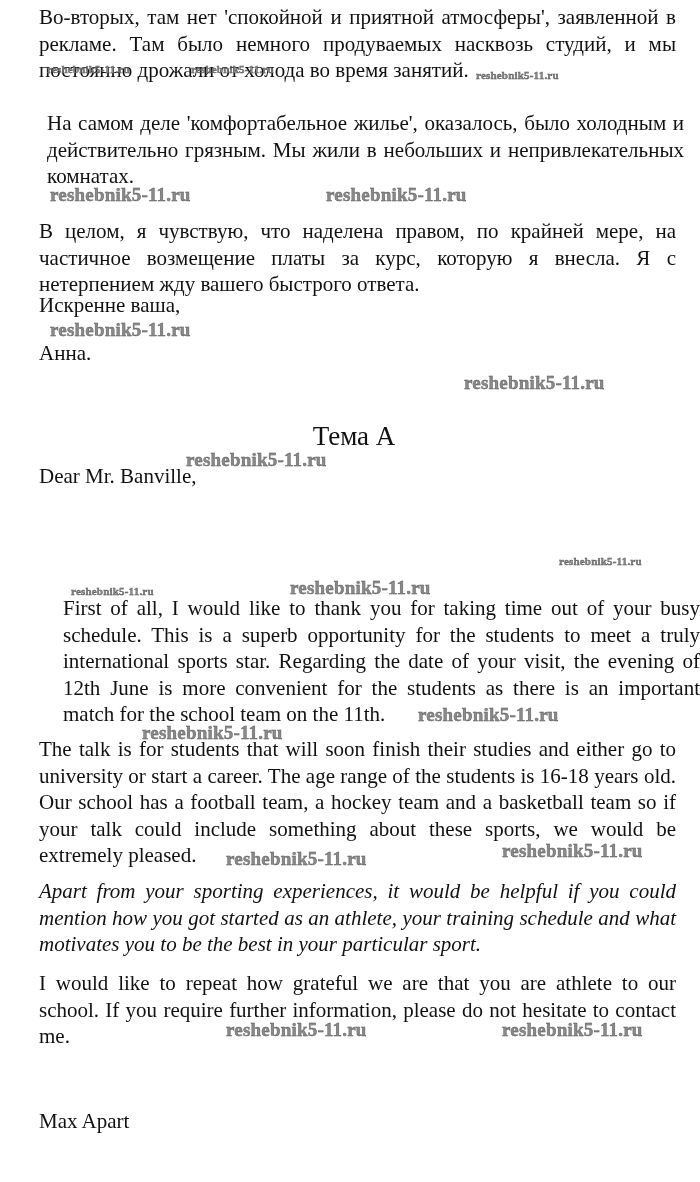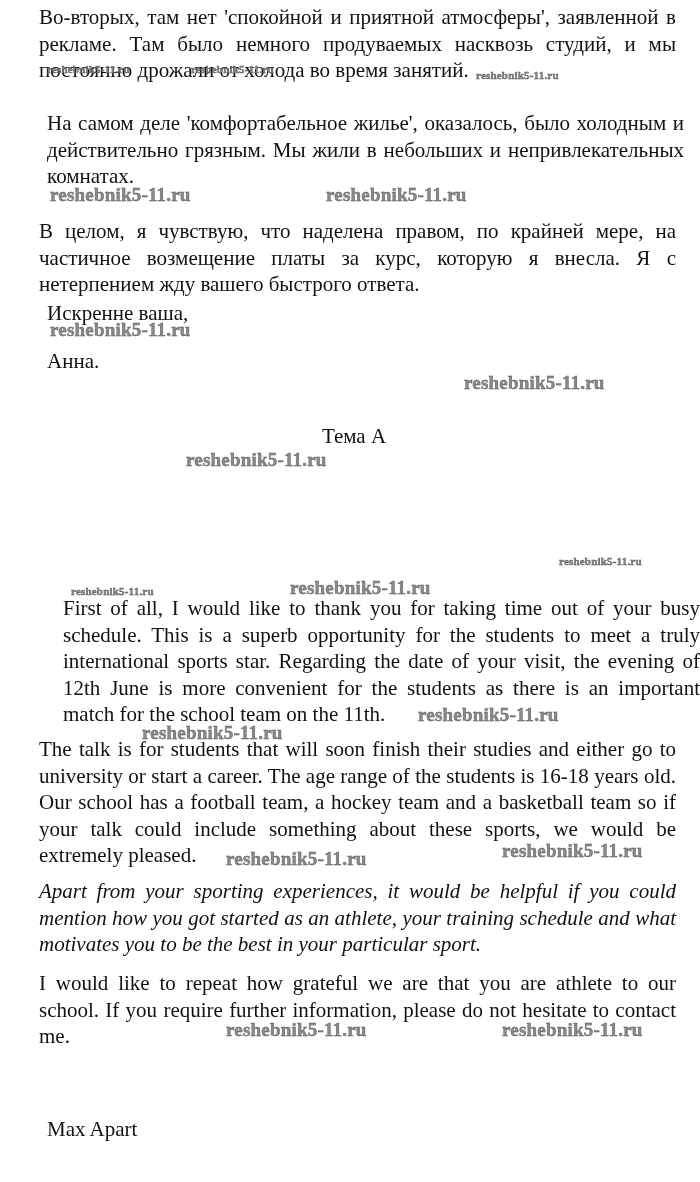--- a/index.html
+++ b/index.html
@@ -28,29 +28,29 @@
     font-size: 21px;
     line-height: 26.5px;
     text-align: justify;
     margin: 0;
   }
   .line {
     position: absolute;
     left: 25px;
     font-size: 21px;
     line-height: 26px;
-    margin: 8px;
+    margin: 0;
     white-space: nowrap;
   }
   .center {
     position: absolute;
     left: 0;
     width: 680px;
     text-align: center;
-    font-size: 21px;
+    font-size: 27px;
     line-height: 26px;
     margin: 0;
   }
   .wm {
     position: absolute;
     font-family: "Liberation Serif", "DejaVu Serif", serif;
     font-weight: bold;
     color: #8a8a8a;
     -webkit-text-stroke: 0.4px #555555;
     white-space: nowrap;
@@ -66,20 +66,21 @@
 <div class="page">
 
   <p class="p" style="top:4px;">Во-вторых, там нет 'спокойной и приятной атмосферы', заявленной в рекламе. Там было немного продуваемых насквозь студий, и мы постоянно дрожали от холода во время занятий.</p>
   <p class="p" style="top:110px;margin-left:8px;">На самом деле 'комфортабельное жилье', оказалось, было холодным и действительно грязным. Мы жили в небольших и непривлекательных комнатах.</p>
   <p class="p" style="top:202px;margin-top:16px;">В целом, я чувствую, что наделена правом, по крайней мере, на частичное возмещение платы за курс, которую я внесла. Я с нетерпением жду вашего быстрого ответа.</p>
   <p class="line" style="top:292px;">Искренне ваша,</p>
   <p class="line" style="top:340px;">Анна.</p>
 
   <p class="center" style="top:423px;">Тема А</p>
 
+  <p class="line" style="top:463px;">Dear Mr. Banville,</p>
   <p class="p" style="top:595px;margin-left:24px;">First of all, I would like to thank you for taking time out of your busy schedule. This is a superb opportunity for the students to meet a truly international sports star. Regarding the date of your visit, the evening of 12th June is more convenient for the students as there is an important match for the school team on the 11th.</p>
   <p class="p" style="top:736px;">The talk is for students that will soon finish their studies and either go to university or start a career. The age range of the students is 16-18 years old. Our school has a football team, a hockey team and a basketball team so if your talk could include something about these sports, we would be extremely pleased.</p>
   <p class="p" style="top:878px;font-style:italic;">Apart from your sporting experiences, it would be helpful if you could mention how you got started as an athlete, your training schedule and what motivates you to be the best in your particular sport.</p>
   <p class="p" style="top:970px;">I would like to repeat how grateful we are that you are athlete to our school. If you require further information, please do not hesitate to contact me.</p>
   <p class="line" style="top:1108px;">Max Apart</p>
 
   <span class="wm small" style="left:33px; top:63px;">reshebnik5-11.ru</span>
   <span class="wm small" style="left:177px; top:63px;">reshebnik5-11.ru</span>
   <span class="wm small" style="left:462px; top:69px;">reshebnik5-11.ru</span>
 

